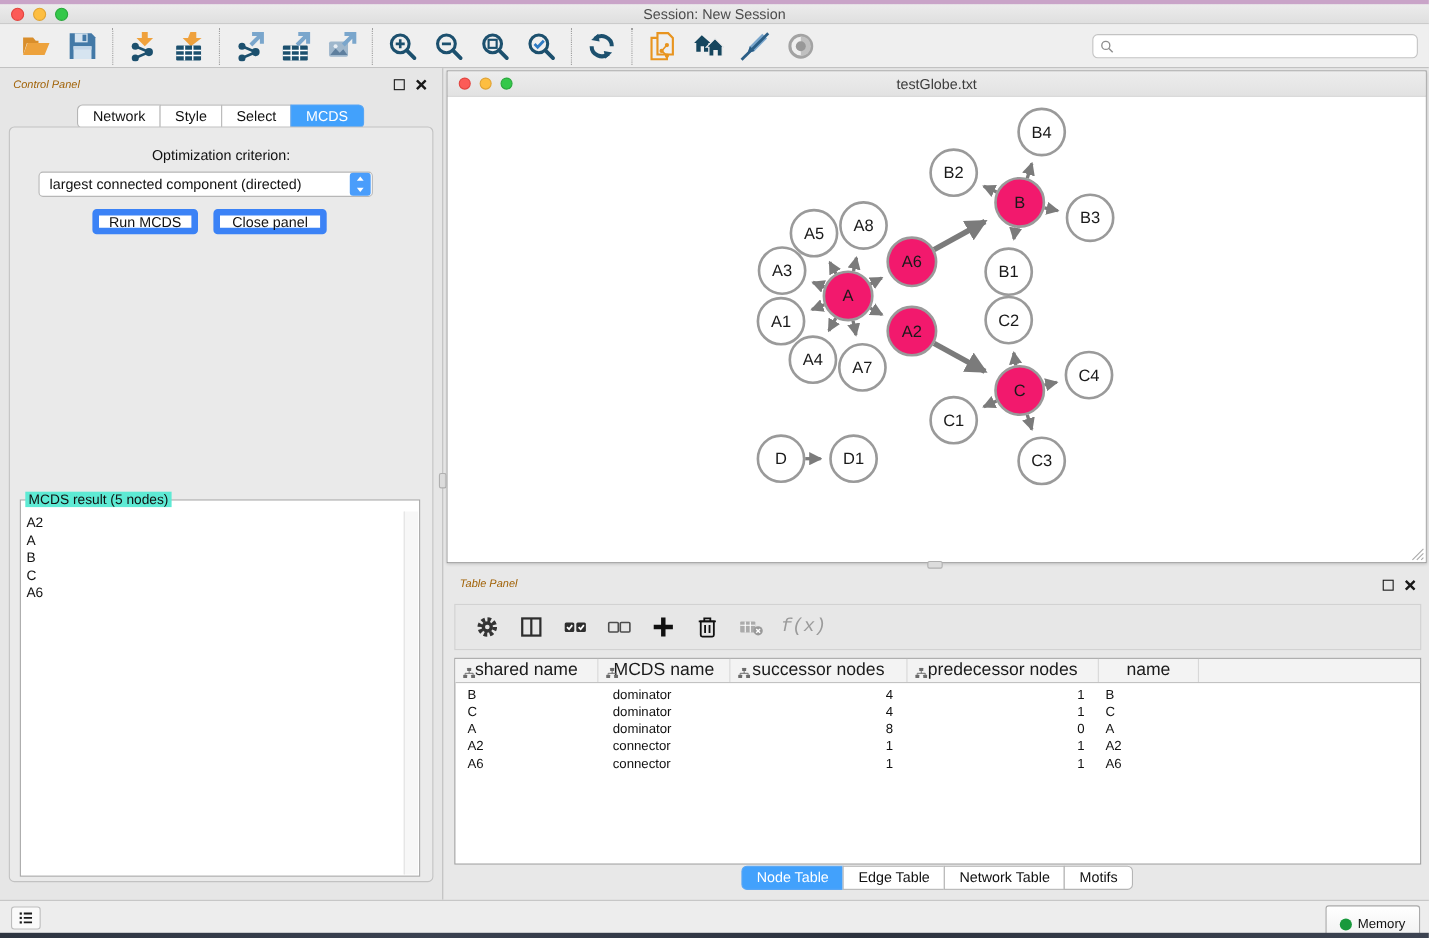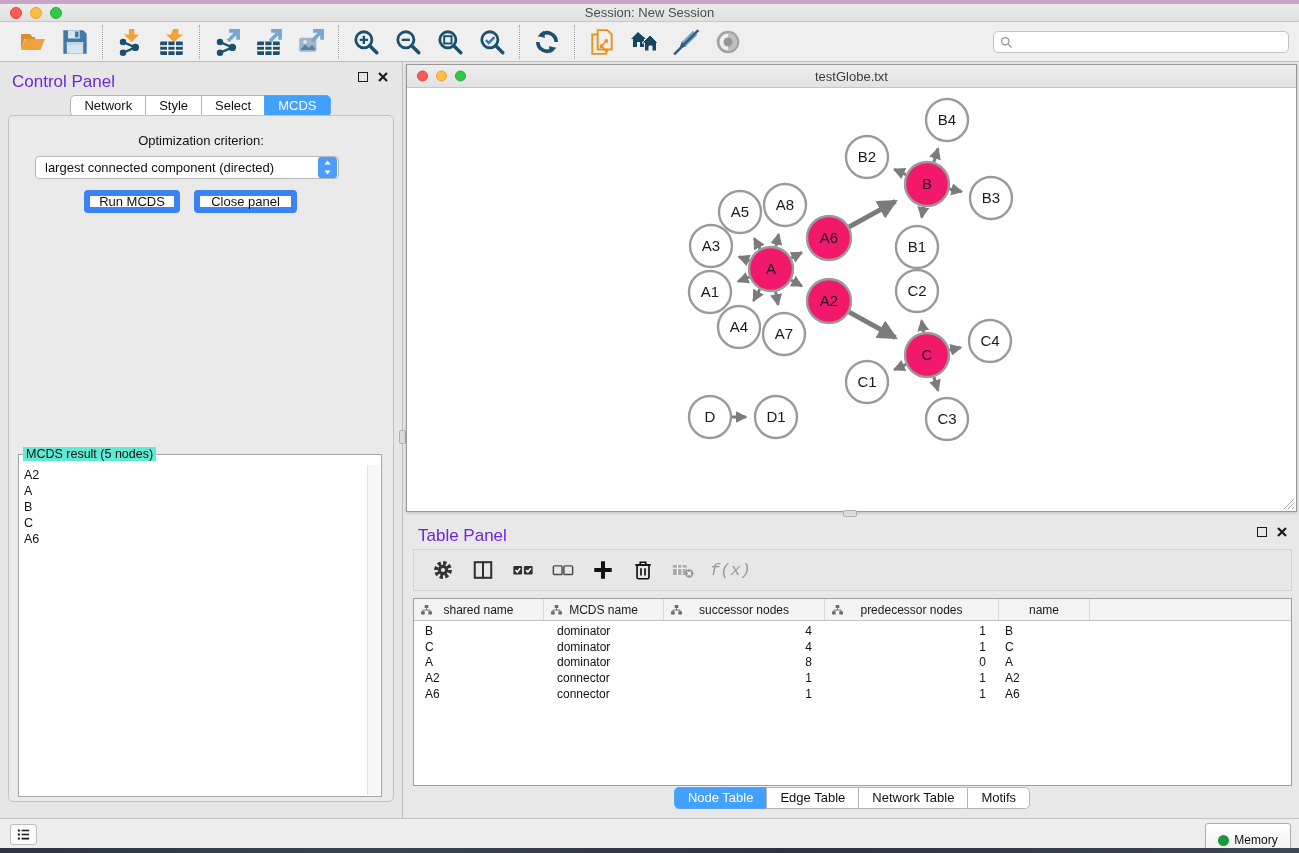--- a/index.html
+++ b/index.html
@@ -25,21 +25,21 @@
   .tb-btn { width:42px; height:36px; display:flex; align-items:center; justify-content:center; cursor:default; }
   .tb-btn svg { width:28px; height:28px; }
   .tb-sep { width:1px; height:34px; margin:0 6px; border-left:1px dotted #9f9f9f; }
   #search-box { position:absolute; right:10px; top:9px; width:296px; height:22px; background:#fff;
     border:1px solid #c3c3c3; border-radius:5px; display:flex; align-items:center; padding:0 6px; }
   #search-box svg { width:13px; height:13px; margin-right:4px; }
   #search-box input { border:none; outline:none; flex:1; font-size:12px; font-family:inherit; background:transparent; }
 
   
   #control-panel { left:0; top:62px; width:403px; height:756px; background:#e6e6e6; border-right:1px solid #bdbdbd; }
-  .panel-title { font-size:17px; color:#6d28d9; }
+  .panel-title { font-size:10px; color:#a16207;font-style:italic; }
   #cp-header { position:absolute; left:12px; top:10px; }
   .win-ctrls { position:absolute; top:10px; display:flex; gap:10px; align-items:center; }
   #cp-ctrls { right:14px; }
   .float-box { width:10px; height:10px; border:1.6px solid #1a1a1a; display:inline-block; }
   .tabs { display:flex; }
   .tab { border:1px solid #b5b5b5; background:#fff; color:#111; font-size:13px;
     padding:2px 13px 3px; margin-left:-1px; white-space:nowrap; cursor:default; }
   .tab:first-child { border-radius:5px 0 0 5px; }
   .tab:last-child { border-radius:0 5px 5px 0; }
   .tab.selected { background:#42a1fc; border-color:#58a6f5; color:#fff; }
@@ -85,21 +85,21 @@
   #tp-header { position:absolute; left:12px; top:7px; }
   #tp-ctrls { right:12px; top:8px; }
   #tp-toolbar { position:absolute; left:7px; top:30px; width:879px; height:42px; background:#e7e7e7;
     border:1px solid #d2d2d2; display:flex; align-items:center; gap:14px; padding-left:16px; }
   .tp-icon { width:26px; height:26px; display:flex; align-items:center; justify-content:center; }
   .tp-icon svg { width:22px; height:22px; }
   #fx-label { font-family:Liberation Mono, monospace; font-style:italic; font-size:17px; color:#9b9b9b; }
   #data-table { position:absolute; left:7px; top:79px; width:879px; height:188px; background:#fff; border:1px solid #9f9f9f; }
   #dt-header { position:absolute; left:0; top:0; right:0; height:22px; background:#f3f3f3; border-bottom:1px solid #c2c2c2; display:flex; }
   .dt-hcell { position:relative; border-right:1px solid #d8d8d8; display:flex; align-items:center; justify-content:center;
-    font-size:12px; color:#1a1a1a; }
+    font-size:16px; color:#1a1a1a; }
   .dt-hcell .tree { position:absolute; left:7px; top:5px; }
   #dt-rows { position:absolute; left:0; top:24px; right:0; bottom:0; }
   .dt-row { display:flex; height:15.8px; align-items:center; }
   .dt-cell { font-size:12px; color:#111; white-space:nowrap; }
   #tp-tabs { position:absolute; left:0; right:0; top:268px; display:flex; justify-content:center; }
 
   
   #status-bar { left:0; top:818px; width:1299px; height:30px; background:#ededed; border-top:1px solid #c2c2c2; }
   #list-btn { position:absolute; left:10px; top:5px; width:27px; height:21px; background:#fafafa;
     border:1px solid #bdbdbd; border-radius:3px; display:flex; align-items:center; justify-content:center; }

